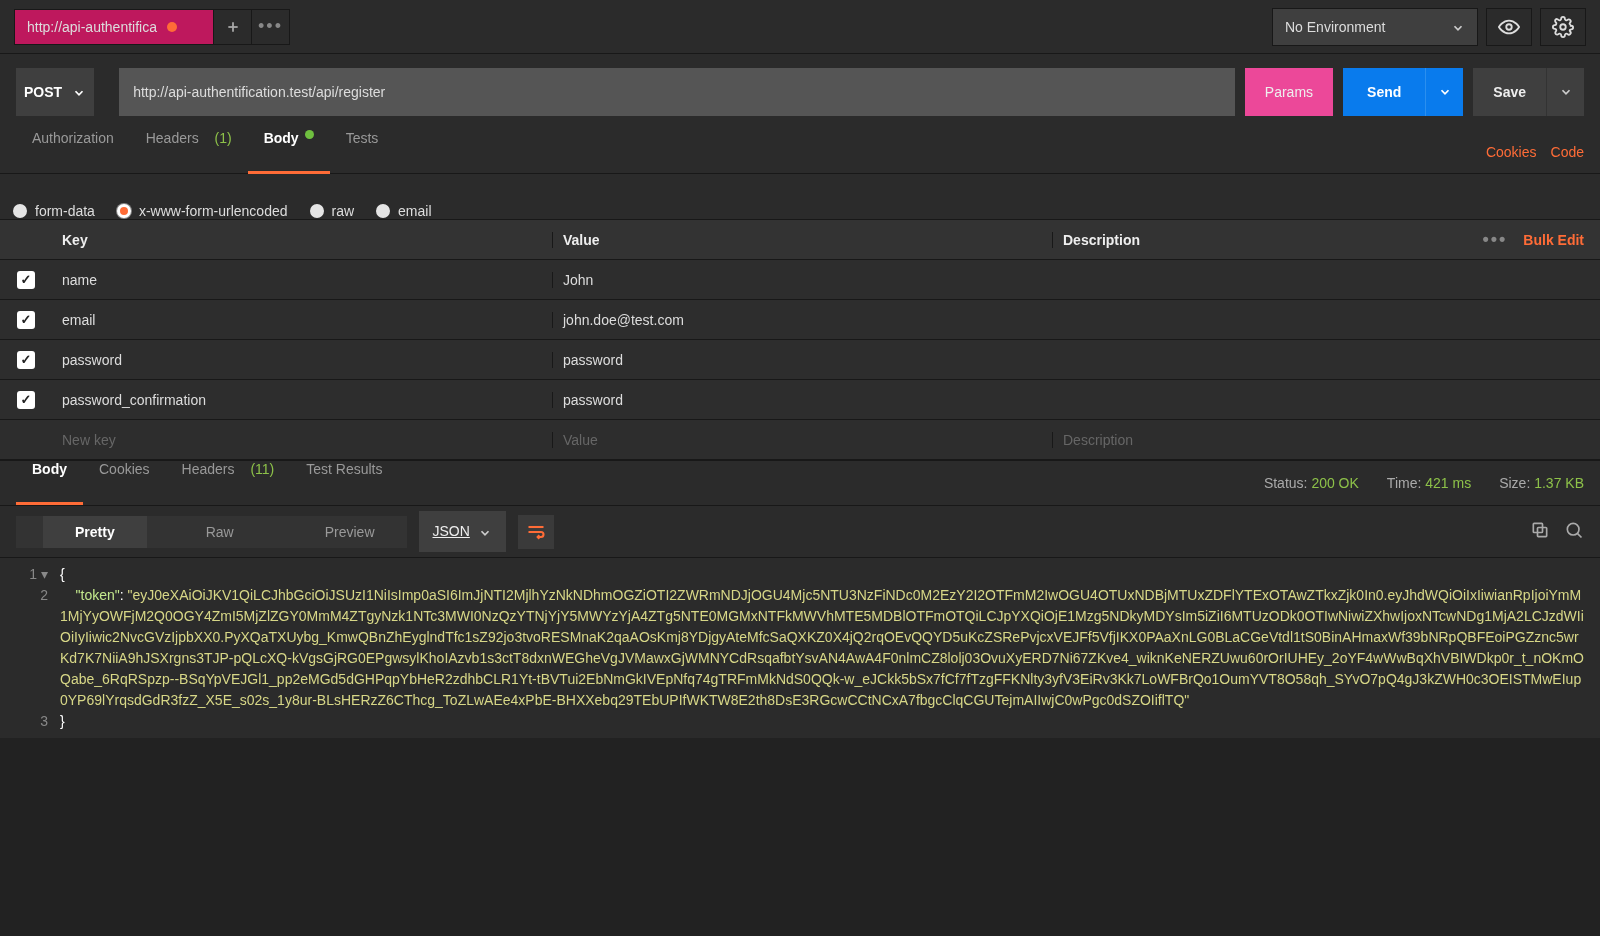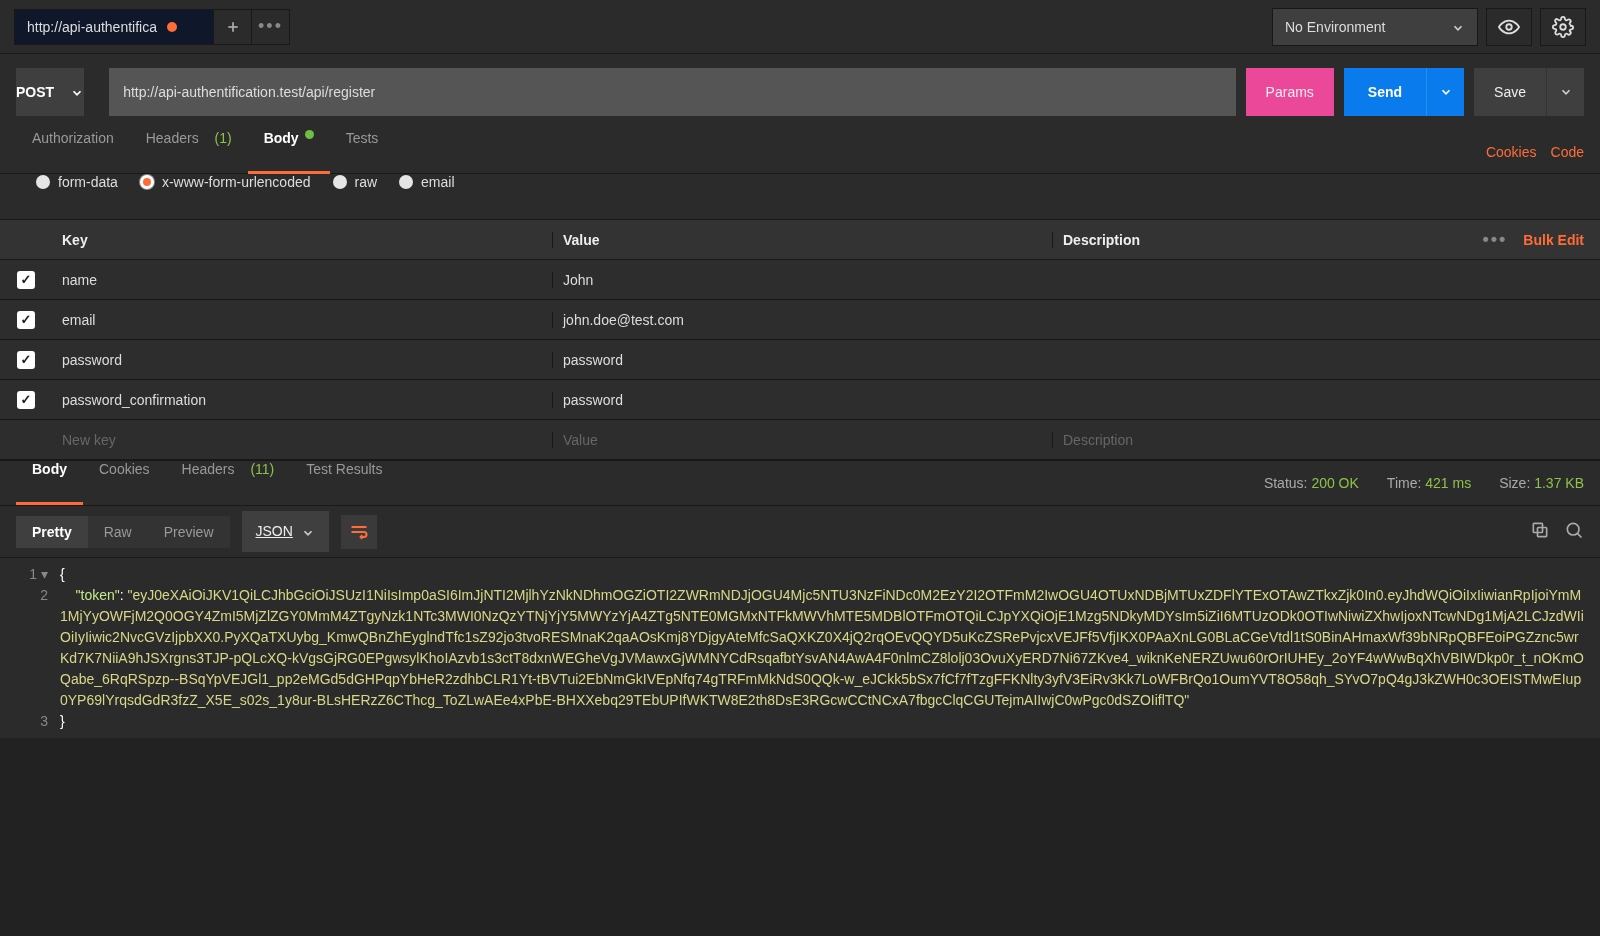--- a/index.html
+++ b/index.html
@@ -1,48 +1,48 @@
 <!DOCTYPE html>
 <html><head>
 <meta charset="utf-8">
 <style>
 * { margin:0; padding:0; box-sizing:border-box; font-family:-apple-system,BlinkMacSystemFont,"Segoe UI",Arial,sans-serif; }
 body { background:#222; color:#ccc; font-size:14px; width:1600px; height:936px; overflow:hidden; }
 
 
 .topbar { display:flex; align-items:center; height:54px; background:#2b2b2b; border-bottom:1px solid #181818; padding:0 14px; }
-.tab { display:flex; align-items:center; height:36px; padding:0 12px; background:#0f172a; border:1px solid #181818; color:#ddd; gap:10px; min-width:200px;}
+.tab { display:flex; align-items:center; height:36px; padding:0 12px; background:#be185d; border:1px solid #181818; color:#ddd; gap:10px; min-width:200px;}
 .tab .dot { width:10px; height:10px; border-radius:50%; background:#ff6c37; }
 .tabbtn { width:38px; height:36px; display:flex; align-items:center; justify-content:center; color:#aaa; border:1px solid #181818; border-left:none; }
 .topbar .spacer { flex:1; }
 .envsel { display:flex; align-items:center; justify-content:space-between; width:206px; height:38px; background:#3f3f3f; border:1px solid #181818; padding:0 12px; color:#ddd; }
 .iconbtn { width:46px; height:38px; display:flex; align-items:center; justify-content:center; color:#ddd; margin-left:8px; border:1px solid #181818;}
 .iconbtn svg { stroke:#ddd; }
 
 
 .reqrow { display:flex; align-items:center; gap:10px; padding:14px 16px; background:#2b2b2b; }
-.method { display:flex; align-items:center; gap:16px; height:48px; background:#3f3f3f; padding:0 0; font-weight:700; color:#fff; }
+.method { display:flex; align-items:center; gap:10px; height:48px; background:#3f3f3f; padding:0 8px; font-weight:700; color:#fff; }
 .urlbox { flex:1; height:48px; background:#555; display:flex; align-items:center; padding:0 14px; color:#ddd; border:none;margin-left:15px;}
 .pbtn { height:48px; background:#ec4899; display:flex; align-items:center; padding:0 20px; color:#eee; }
 .send { height:48px; background:#097bed; color:#fff; display:flex; align-items:center; font-weight:700; padding:0 24px; }
 .send-caret { height:48px; width:38px; background:#097bed; display:flex; align-items:center; justify-content:center; border-left:1px solid #2b8fef;}
-.save { height:48px; background:#3f3f3f; display:flex; align-items:center; padding:10px 20px; color:#eee; font-weight:400;}
+.save { height:48px; background:#3f3f3f; display:flex; align-items:center; padding:10px 20px; color:#eee; font-weight:700;}
 .save-caret{height:48px;width:38px;background:#3f3f3f;display:flex;align-items:center;justify-content:center;border-left:1px solid #333;}
 
 
 .tabsrow { display:flex; align-items:center; height:44px; padding:0 16px; background:#2b2b2b; border-bottom:1px solid #181818; }
 .tabitem { padding:0 16px; height:44px; display:flex; align-items:flex-start; color:#999; cursor:pointer; gap:6px;}
 .tabitem.active { color:#fff; border-bottom:3px solid #ff6c37; font-weight:600;}
 .count { color:#8dc149; }
 .greendot{width:9px;height:9px;border-radius:50%;background:#6fbf3f;}
 .tabsrow .right { margin-left:auto; display:flex; gap:14px; }
 .link-orange { color:#ff6c37; cursor:pointer; }
 
 
-.radios { display:flex; align-items:flex-start; gap:22px; height:46px; padding:0 36px; background:#2b2b2b; border-bottom:1px solid #181818;}
+.radios { display:flex; align-items:flex-end; gap:22px; height:46px; padding:0 13px; background:#2b2b2b; border-bottom:1px solid #181818;}
 .radio { display:flex; align-items:center; gap:8px; color:#ddd; }
 .rcircle{width:14px;height:14px;border-radius:50%;background:#e5e5e5;border:2px solid #e5e5e5;display:inline-block;}
 .rcircle.on{background:#ff6c37;border:3px solid #fff; box-shadow:0 0 0 1px #888;}
 
 
 .tbl { width:100%; }
 .thead { display:flex; height:40px; background:#333; border-bottom:1px solid #181818; align-items:center; color:#eee; font-weight:600; }
 .cell-chk{width:52px; display:flex; align-items:center; justify-content:center;}
 .cell-key{flex:0 0 500px; padding:0 10px; display:flex; align-items:center;}
 .cell-val{flex:0 0 500px; padding:0 10px; display:flex; align-items:center; border-left:1px solid #181818;}
@@ -56,21 +56,21 @@
 
 
 .resptabs{display:flex;align-items:center;height:46px;padding:0 16px;background:#2b2b2b;border-top:1px solid #181818;border-bottom:1px solid #181818;}
 .resptabs .tabitem.active{border-bottom:3px solid #ff6c37;}
 .respmeta{margin-left:auto;display:flex;gap:28px;color:#aaa;}
 .respmeta .val{color:#8dc149;}
 
 
 .vc{display:flex;align-items:center;height:52px;padding:0 16px;gap:12px;background:#2b2b2b;border-bottom:1px solid #181818;}
 .seg{display:flex;background:#333;}
-.seg .s{padding:8px 16px;color:#999;}
+.seg .s{padding:8px 32px;color:#999;margin-left:27px;}
 .seg .s.active{background:#3f3f3f;color:#fff;font-weight:600;}
 .dd{display:flex;align-items:center;gap:8px;background:#3f3f3f;padding:12px 14px;color:#eee;text-decoration:underline;}
 .wrapbtn{width:36px;height:34px;background:#3a3a3a;display:flex;align-items:center;justify-content:center;}
 .wrapbtn svg{stroke:#ff6c37;}
 .vc .right{margin-left:auto;display:flex;gap:14px;color:#aaa;}
 
 
 .code{background:#2b2b2b;padding:6px 0;font-family:Menlo,Consolas,monospace;font-size:14px;line-height:1.5;}
 .ln{display:flex;}
 .gutter{width:60px;text-align:right;padding-right:12px;color:#888;user-select:none;}

